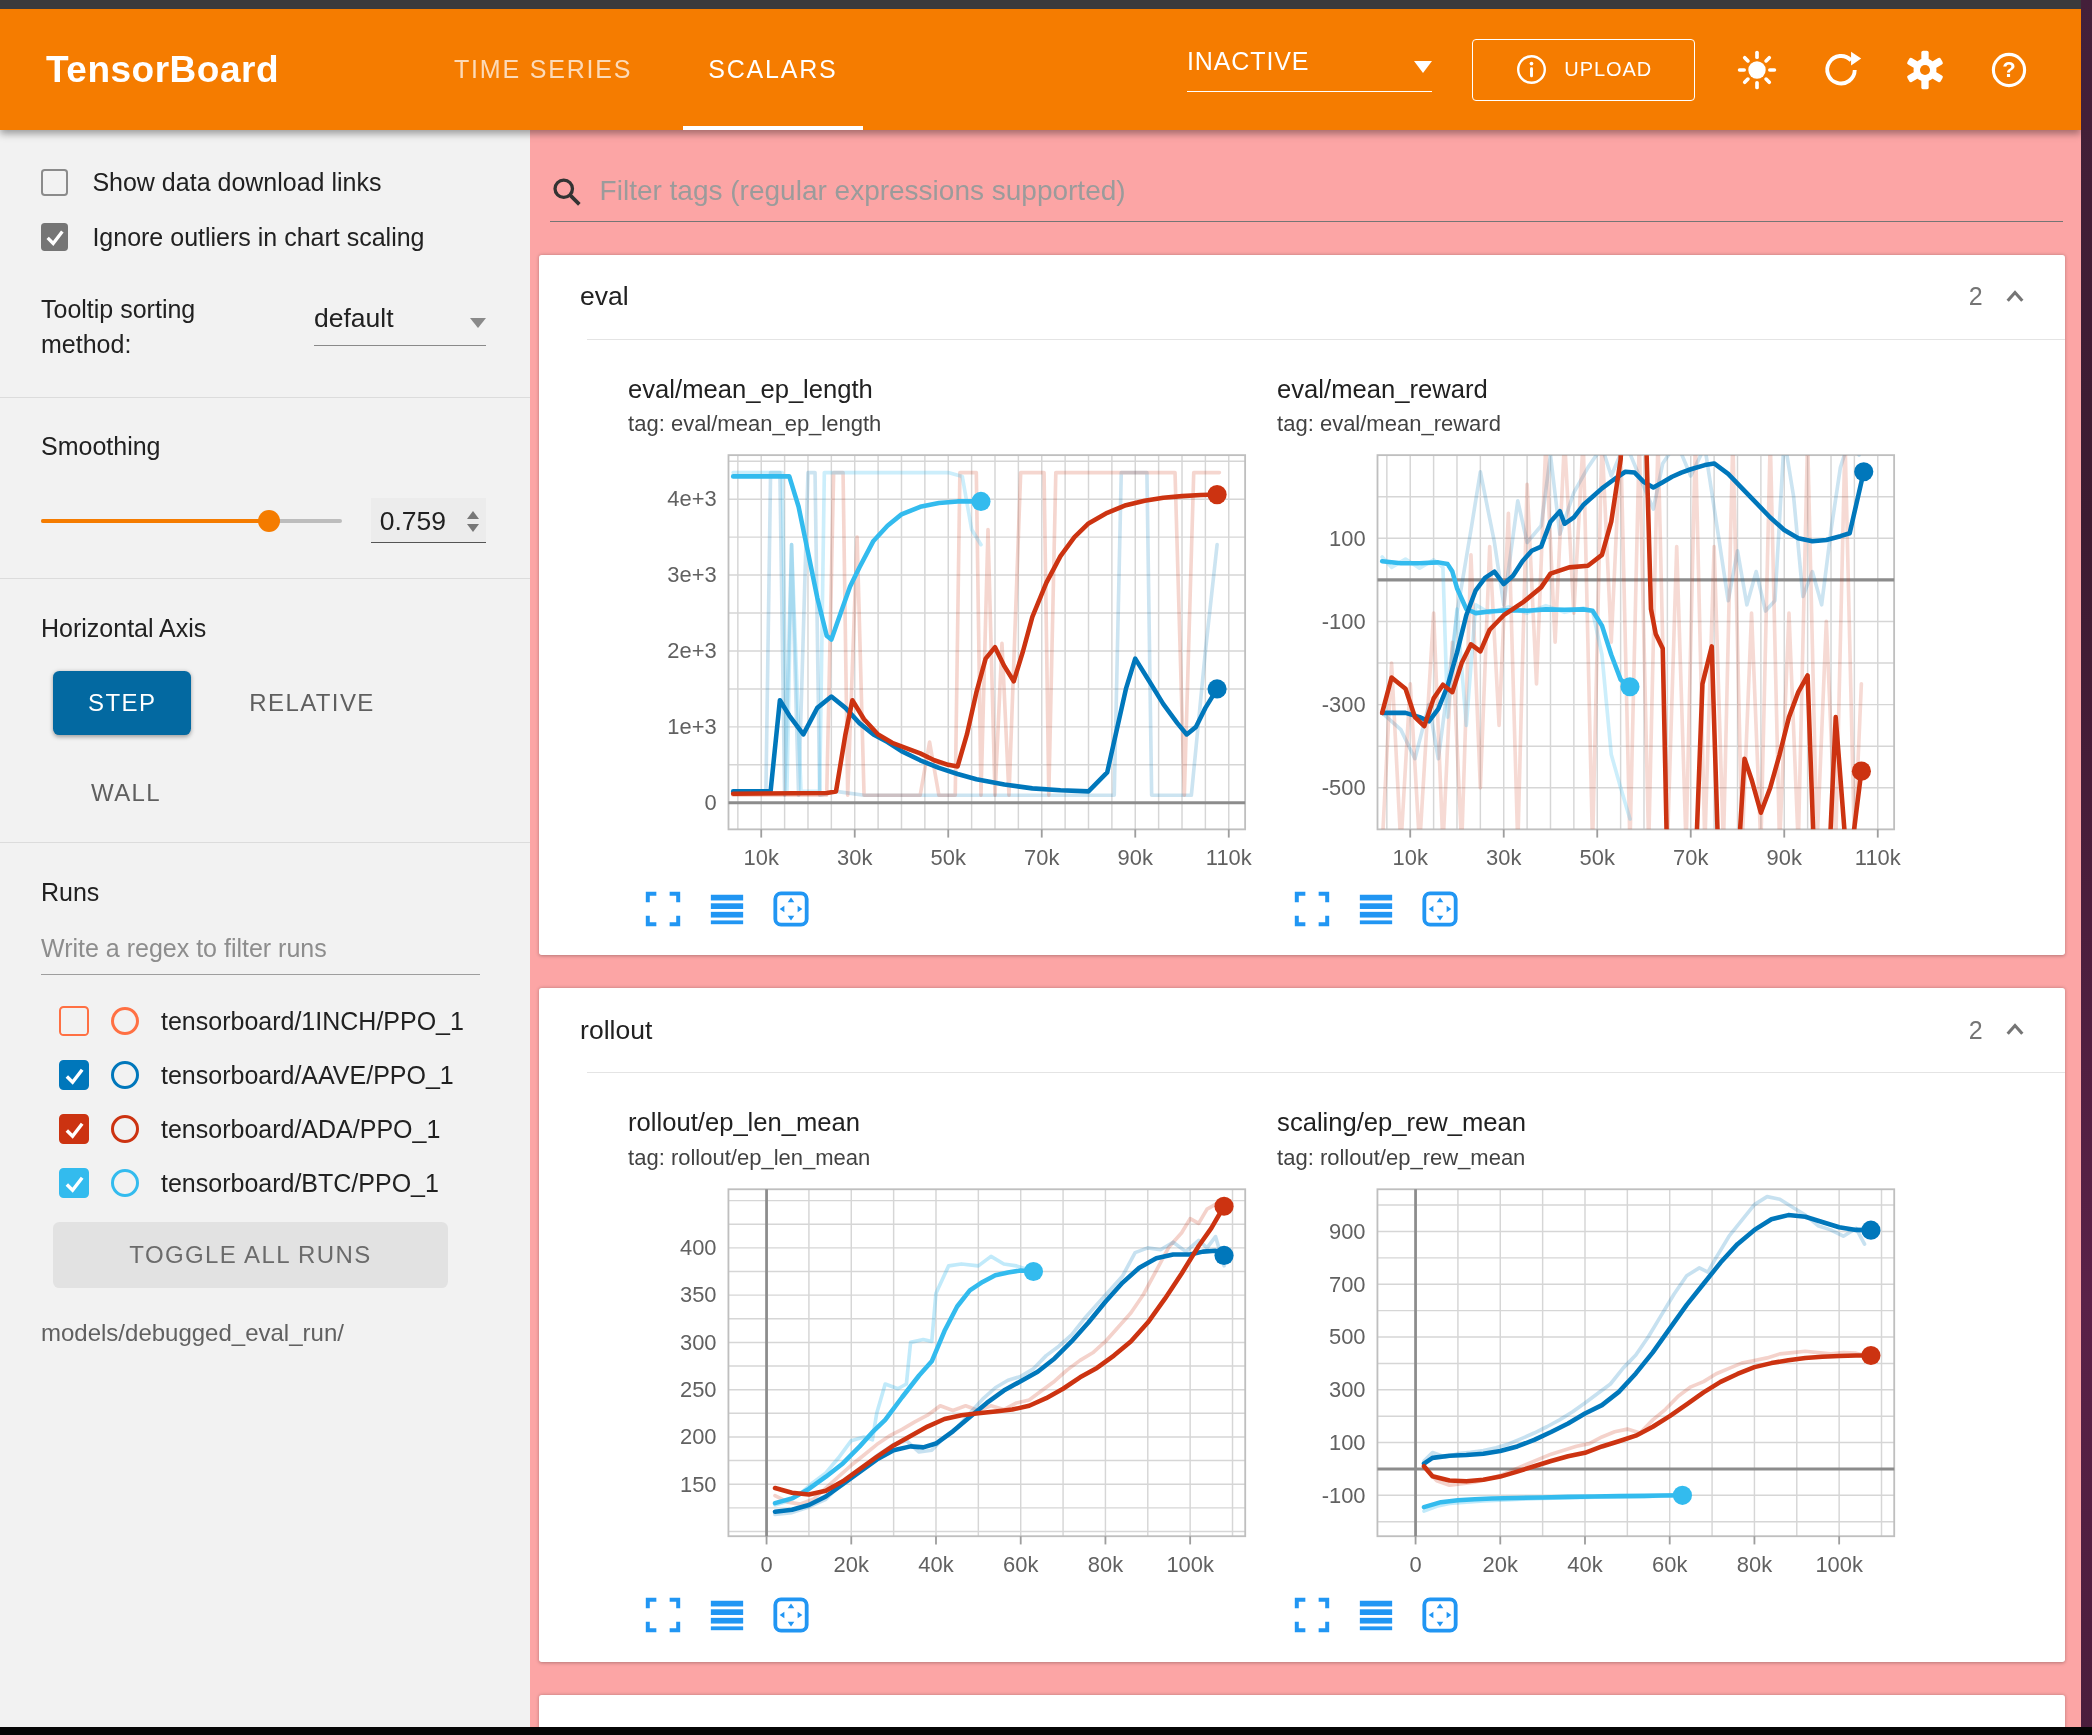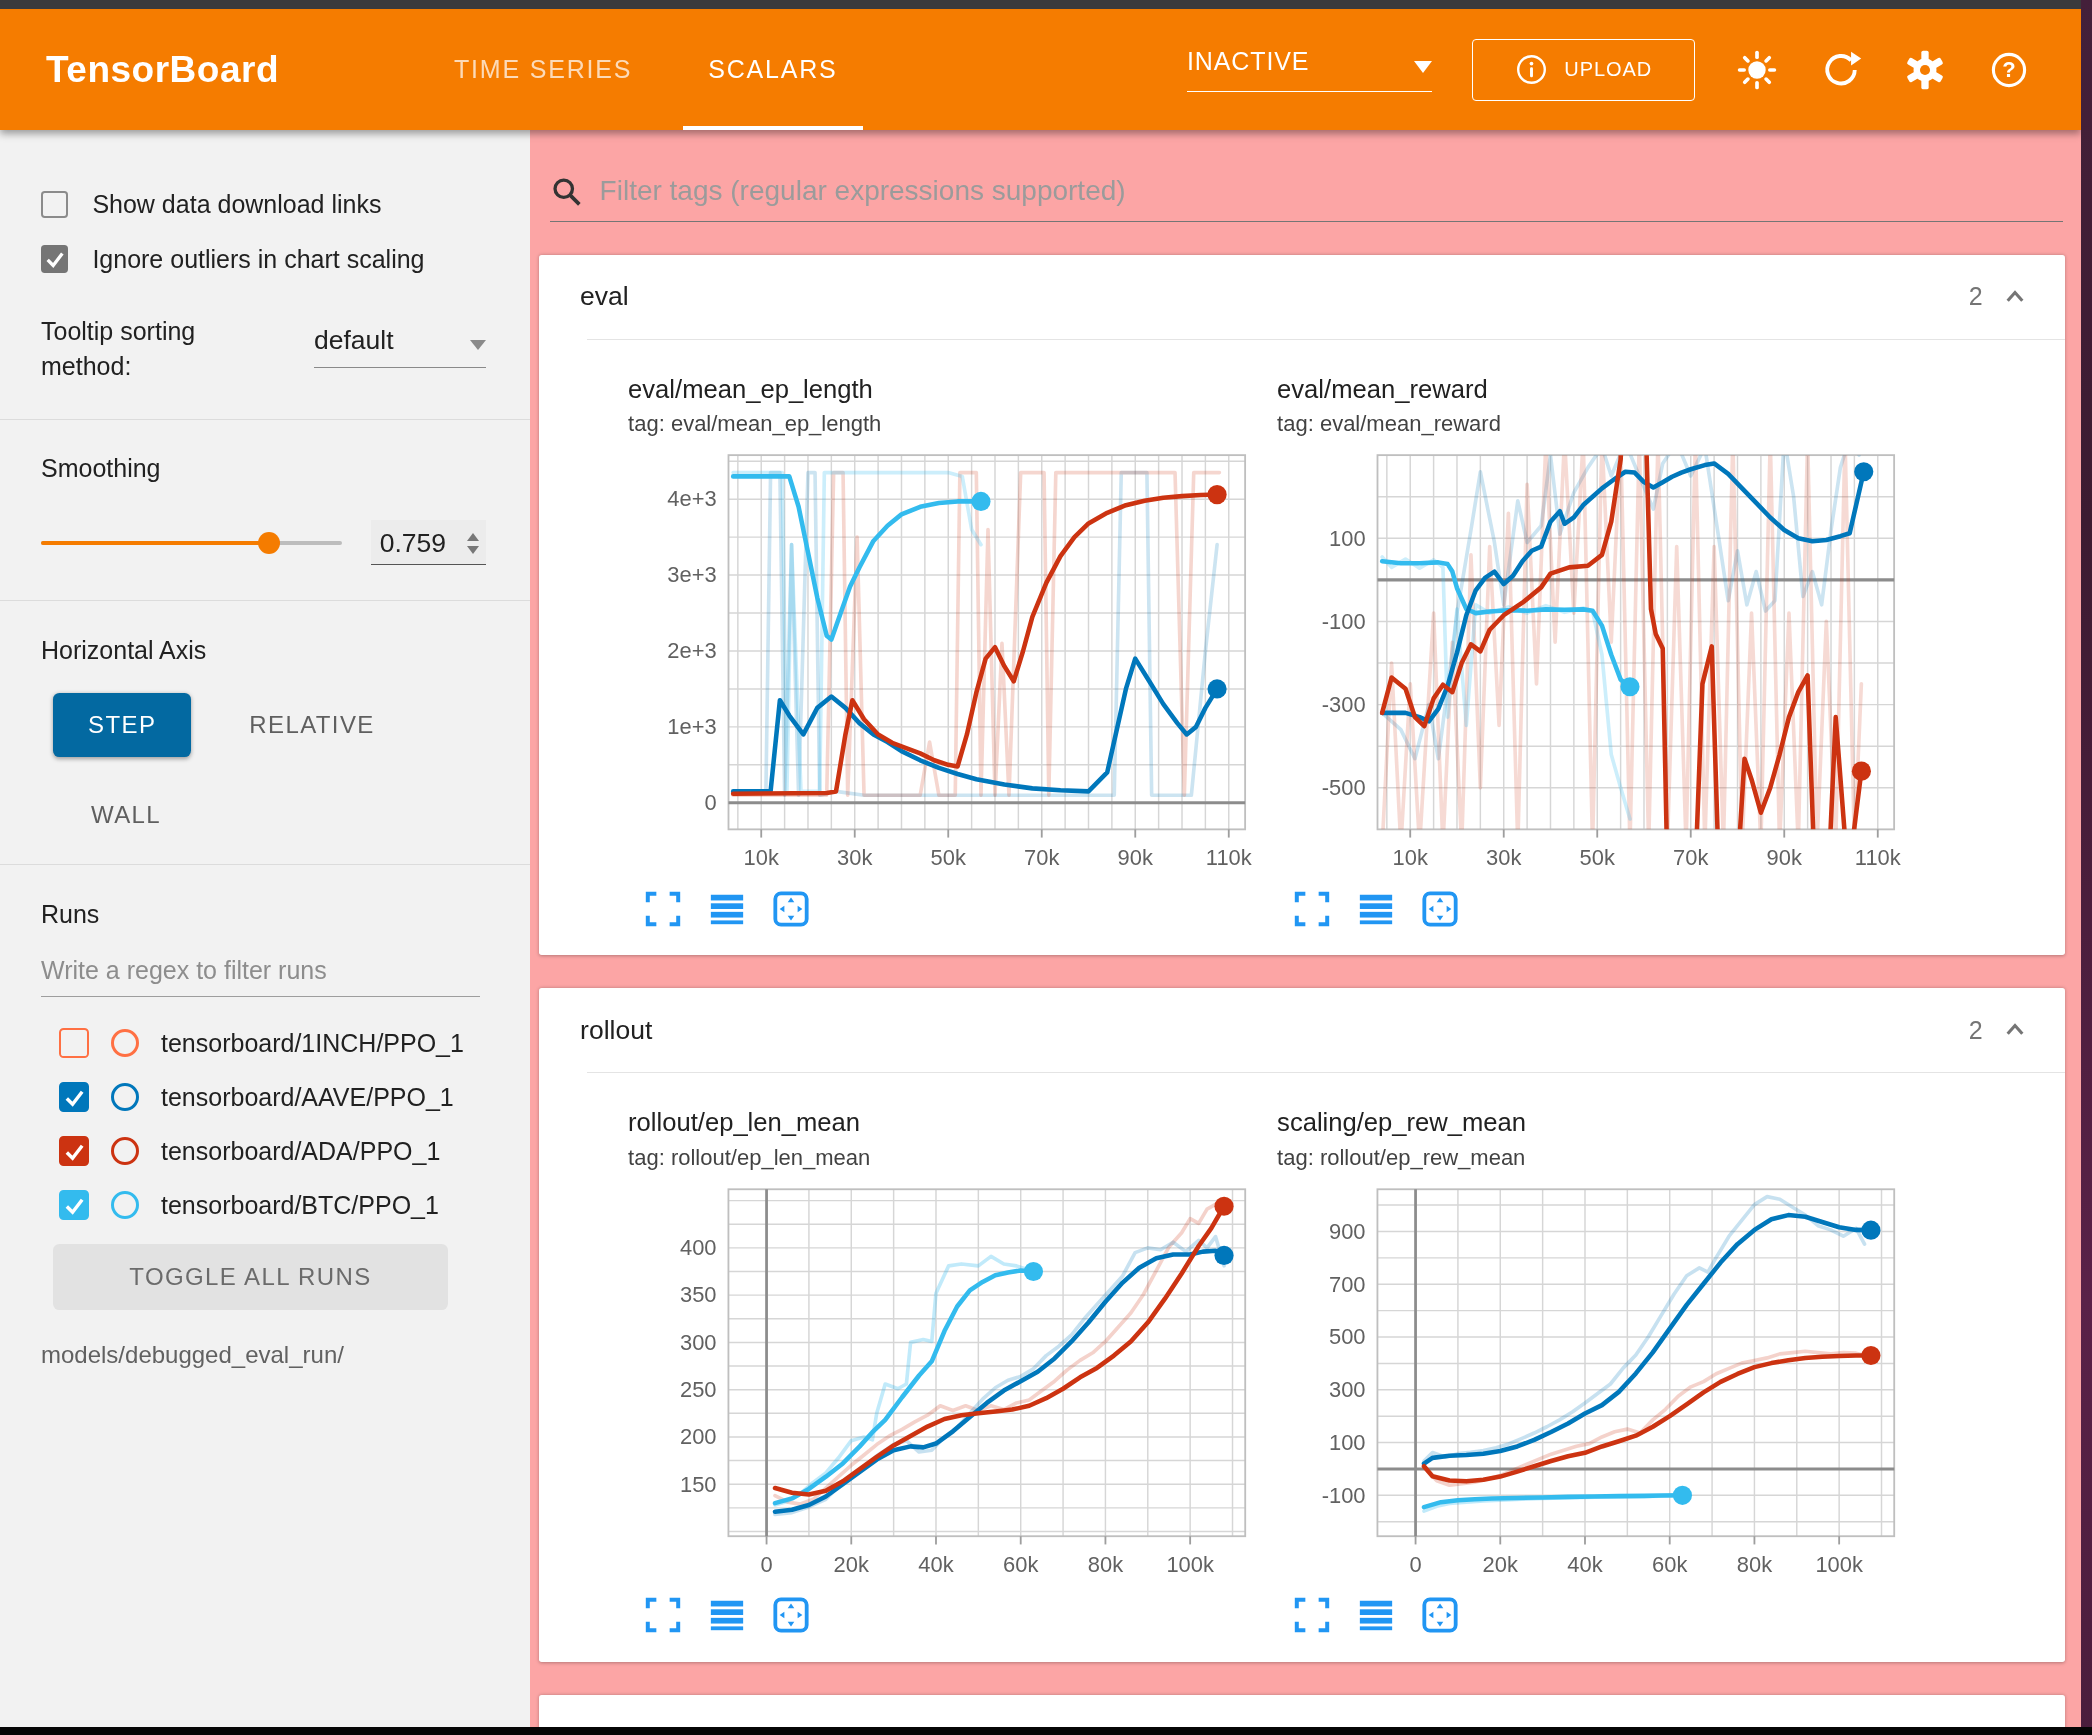--- a/index.html
+++ b/index.html
@@ -20,21 +20,21 @@
   .tab.active::after{content:"";position:absolute;left:12.8px;right:12.8px;bottom:0;height:4.6px;background:#fff;}
   .hright{margin-left:auto;display:flex;align-items:center;gap:40px;margin-right:50px;justify-content:center;}
   .status{width:245px;display:flex;align-items:flex-end;justify-content:space-between;
           border-bottom:1.8px solid #fff;padding-bottom:14.6px;color:#fff;font-size:25px;font-weight:500;letter-spacing:0.9px;}
   .caret-down{width:0;height:0;border-left:9.1px solid transparent;border-right:9.1px solid transparent;border-top:12px solid #fff;margin-bottom:3.7px;}
   .upload-btn{display:flex;align-items:center;gap:16.4px;border:1.8px solid #fff;border-radius:4px;height:60px;
               padding:0 42px;color:#fff;font-size:20px;font-weight:500;letter-spacing:0.9px;cursor:pointer;}
   .hicon{width:44px;height:44px;display:flex;align-items:center;justify-content:center;cursor:pointer;}
 
   
-  aside{position:absolute;left:0;top:130px;width:530px;bottom:8.2px;background:#f2f2f2;box-sizing:border-box;padding-top:60px;z-index:10;}
+  aside{position:absolute;left:0;top:130px;width:530px;bottom:8.2px;background:#f2f2f2;box-sizing:border-box;padding-top:38px;z-index:10;}
   .opt-row{display:flex;align-items:center;gap:24px;margin:0 0 25.6px 41px;font-size:25px;color:#212121;white-space:nowrap;}
   .opt-cb{flex:0 0 auto;width:27.4px;height:27.4px;border:2.7px solid #8b8b8b;border-radius:3.7px;box-sizing:border-box;
           display:flex;align-items:center;justify-content:center;background:#fff0;cursor:pointer;}
   .opt-cb svg{display:none;}
   .opt-row.checked .opt-cb{background:#757575;border-color:#757575;}
   .opt-row.checked .opt-cb svg{display:block;}
   .tooltip-row{display:flex;justify-content:space-between;align-items:flex-start;margin:40px 44px 0 41px;}
   .tooltip-label{width:210px;font-size:25px;color:#212121;line-height:1.4;}
   .dropdown{width:172px;display:flex;justify-content:space-between;align-items:flex-end;
             border-bottom:1.8px solid #8a8a8a;padding-bottom:11px;margin-top:11px;font-size:26.5px;color:#212121;cursor:pointer;}

